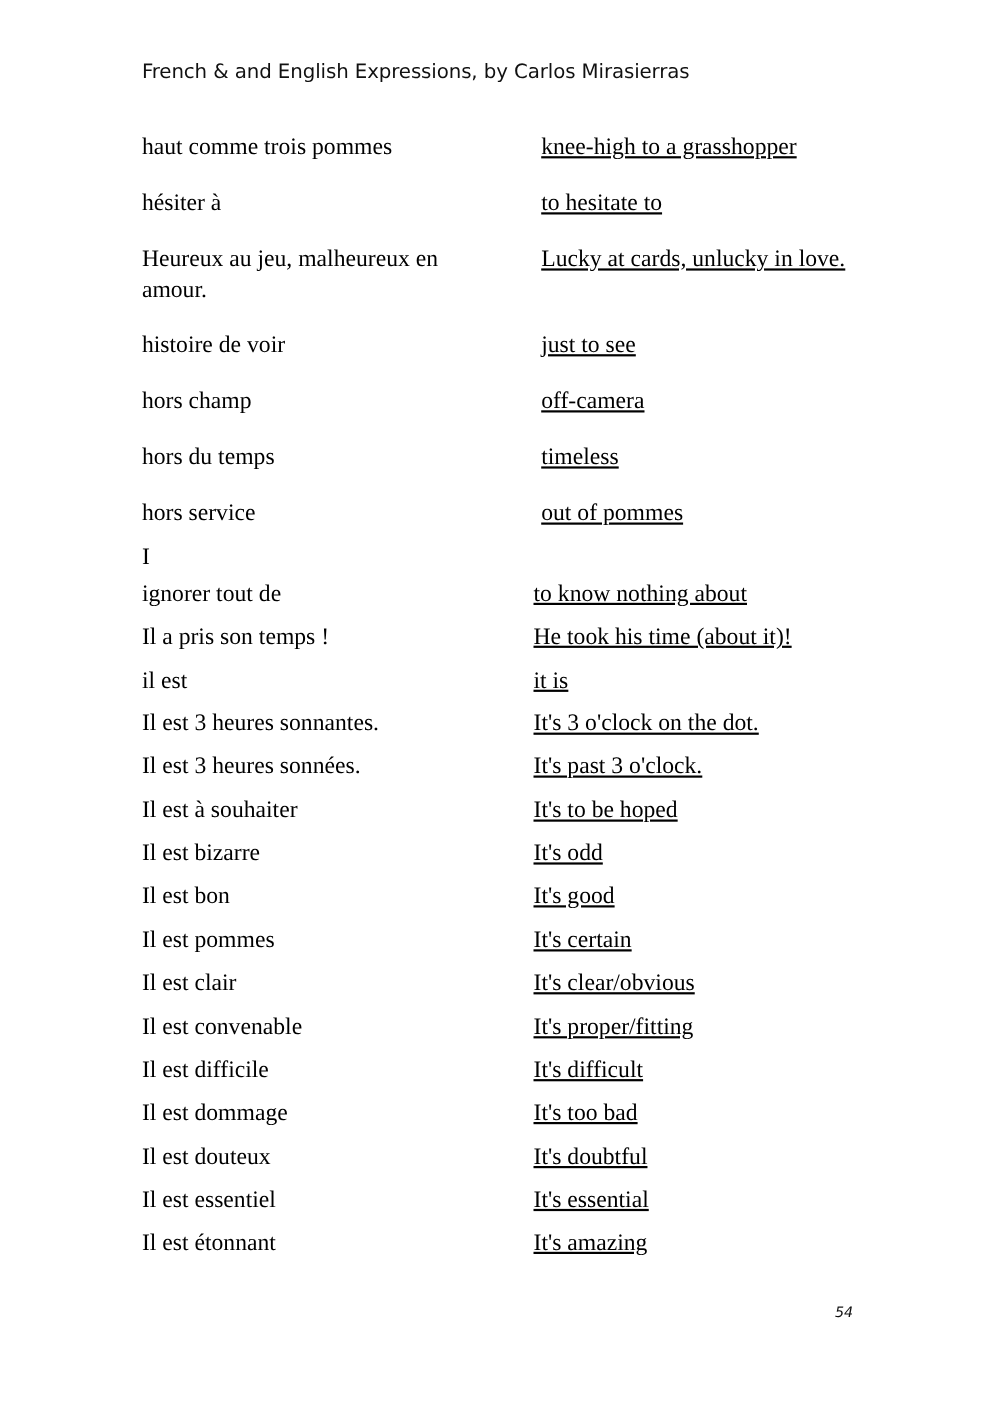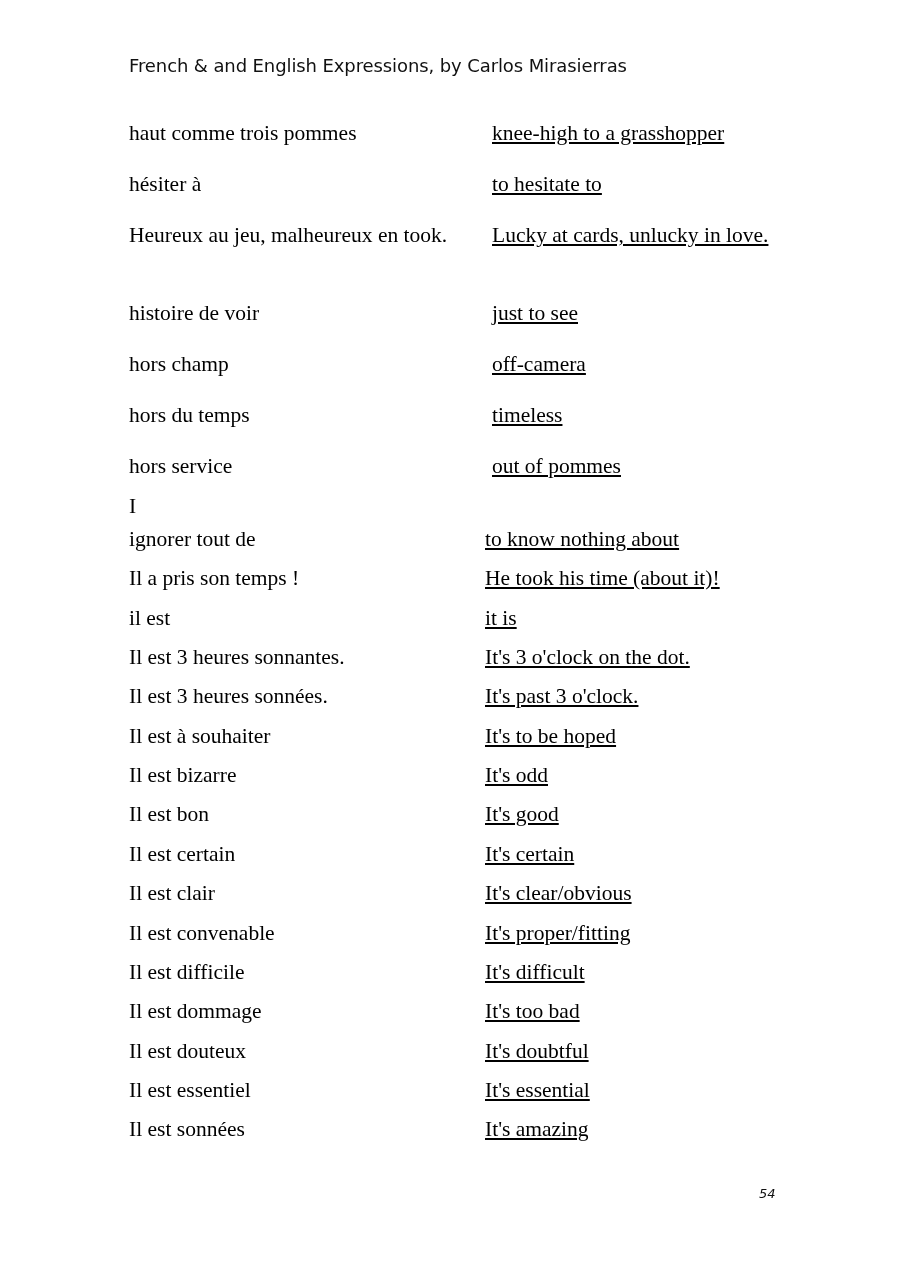--- a/index.html
+++ b/index.html
@@ -72,21 +72,21 @@
 
 <div class="entry sec1" style="top:119px;">
   <div class="fr">haut comme trois pommes</div>
   <div class="en">knee-high to a grasshopper</div>
 </div>
 <div class="entry sec1" style="top:170px;">
   <div class="fr">hésiter à</div>
   <div class="en">to hesitate to</div>
 </div>
 <div class="entry sec1" style="top:221px;">
-  <div class="fr" style="width:320px;">Heureux au jeu, malheureux en took.</div>
+  <div class="fr" style="width:320px;">Heureux au jeu, malheureux en amour.</div>
   <div class="en" style="width:280px;">Lucky at cards, unlucky in love.</div>
 </div>
 <div class="entry sec1" style="top:299px;">
   <div class="fr">histoire de voir</div>
   <div class="en">just to see</div>
 </div>
 <div class="entry sec1" style="top:350px;">
   <div class="fr">hors champ</div>
   <div class="en">off-camera</div>
 </div>
@@ -127,21 +127,21 @@
 </div>
 <div class="entry sec2" style="top:761px;">
   <div class="fr">Il est bizarre</div>
   <div class="en">It's odd</div>
 </div>
 <div class="entry sec2" style="top:800px;">
   <div class="fr">Il est bon</div>
   <div class="en">It's good</div>
 </div>
 <div class="entry sec2" style="top:840px;">
-  <div class="fr">Il est certain</div>
+  <div class="fr">Il est pommes</div>
   <div class="en">It's certain</div>
 </div>
 <div class="entry sec2" style="top:879px;">
   <div class="fr">Il est clair</div>
   <div class="en">It's clear/obvious</div>
 </div>
 <div class="entry sec2" style="top:919px;">
   <div class="fr">Il est convenable</div>
   <div class="en">It's proper/fitting</div>
 </div>
@@ -155,17 +155,17 @@
 </div>
 <div class="entry sec2" style="top:1037px;">
   <div class="fr">Il est douteux</div>
   <div class="en">It's doubtful</div>
 </div>
 <div class="entry sec2" style="top:1076px;">
   <div class="fr">Il est essentiel</div>
   <div class="en">It's essential</div>
 </div>
 <div class="entry sec2" style="top:1115px;">
-  <div class="fr">Il est sonnées</div>
+  <div class="fr">Il est étonnant</div>
   <div class="en">It's amazing</div>
 </div>
 
 <div class="page-number">54</div>
 
 </body></html>

